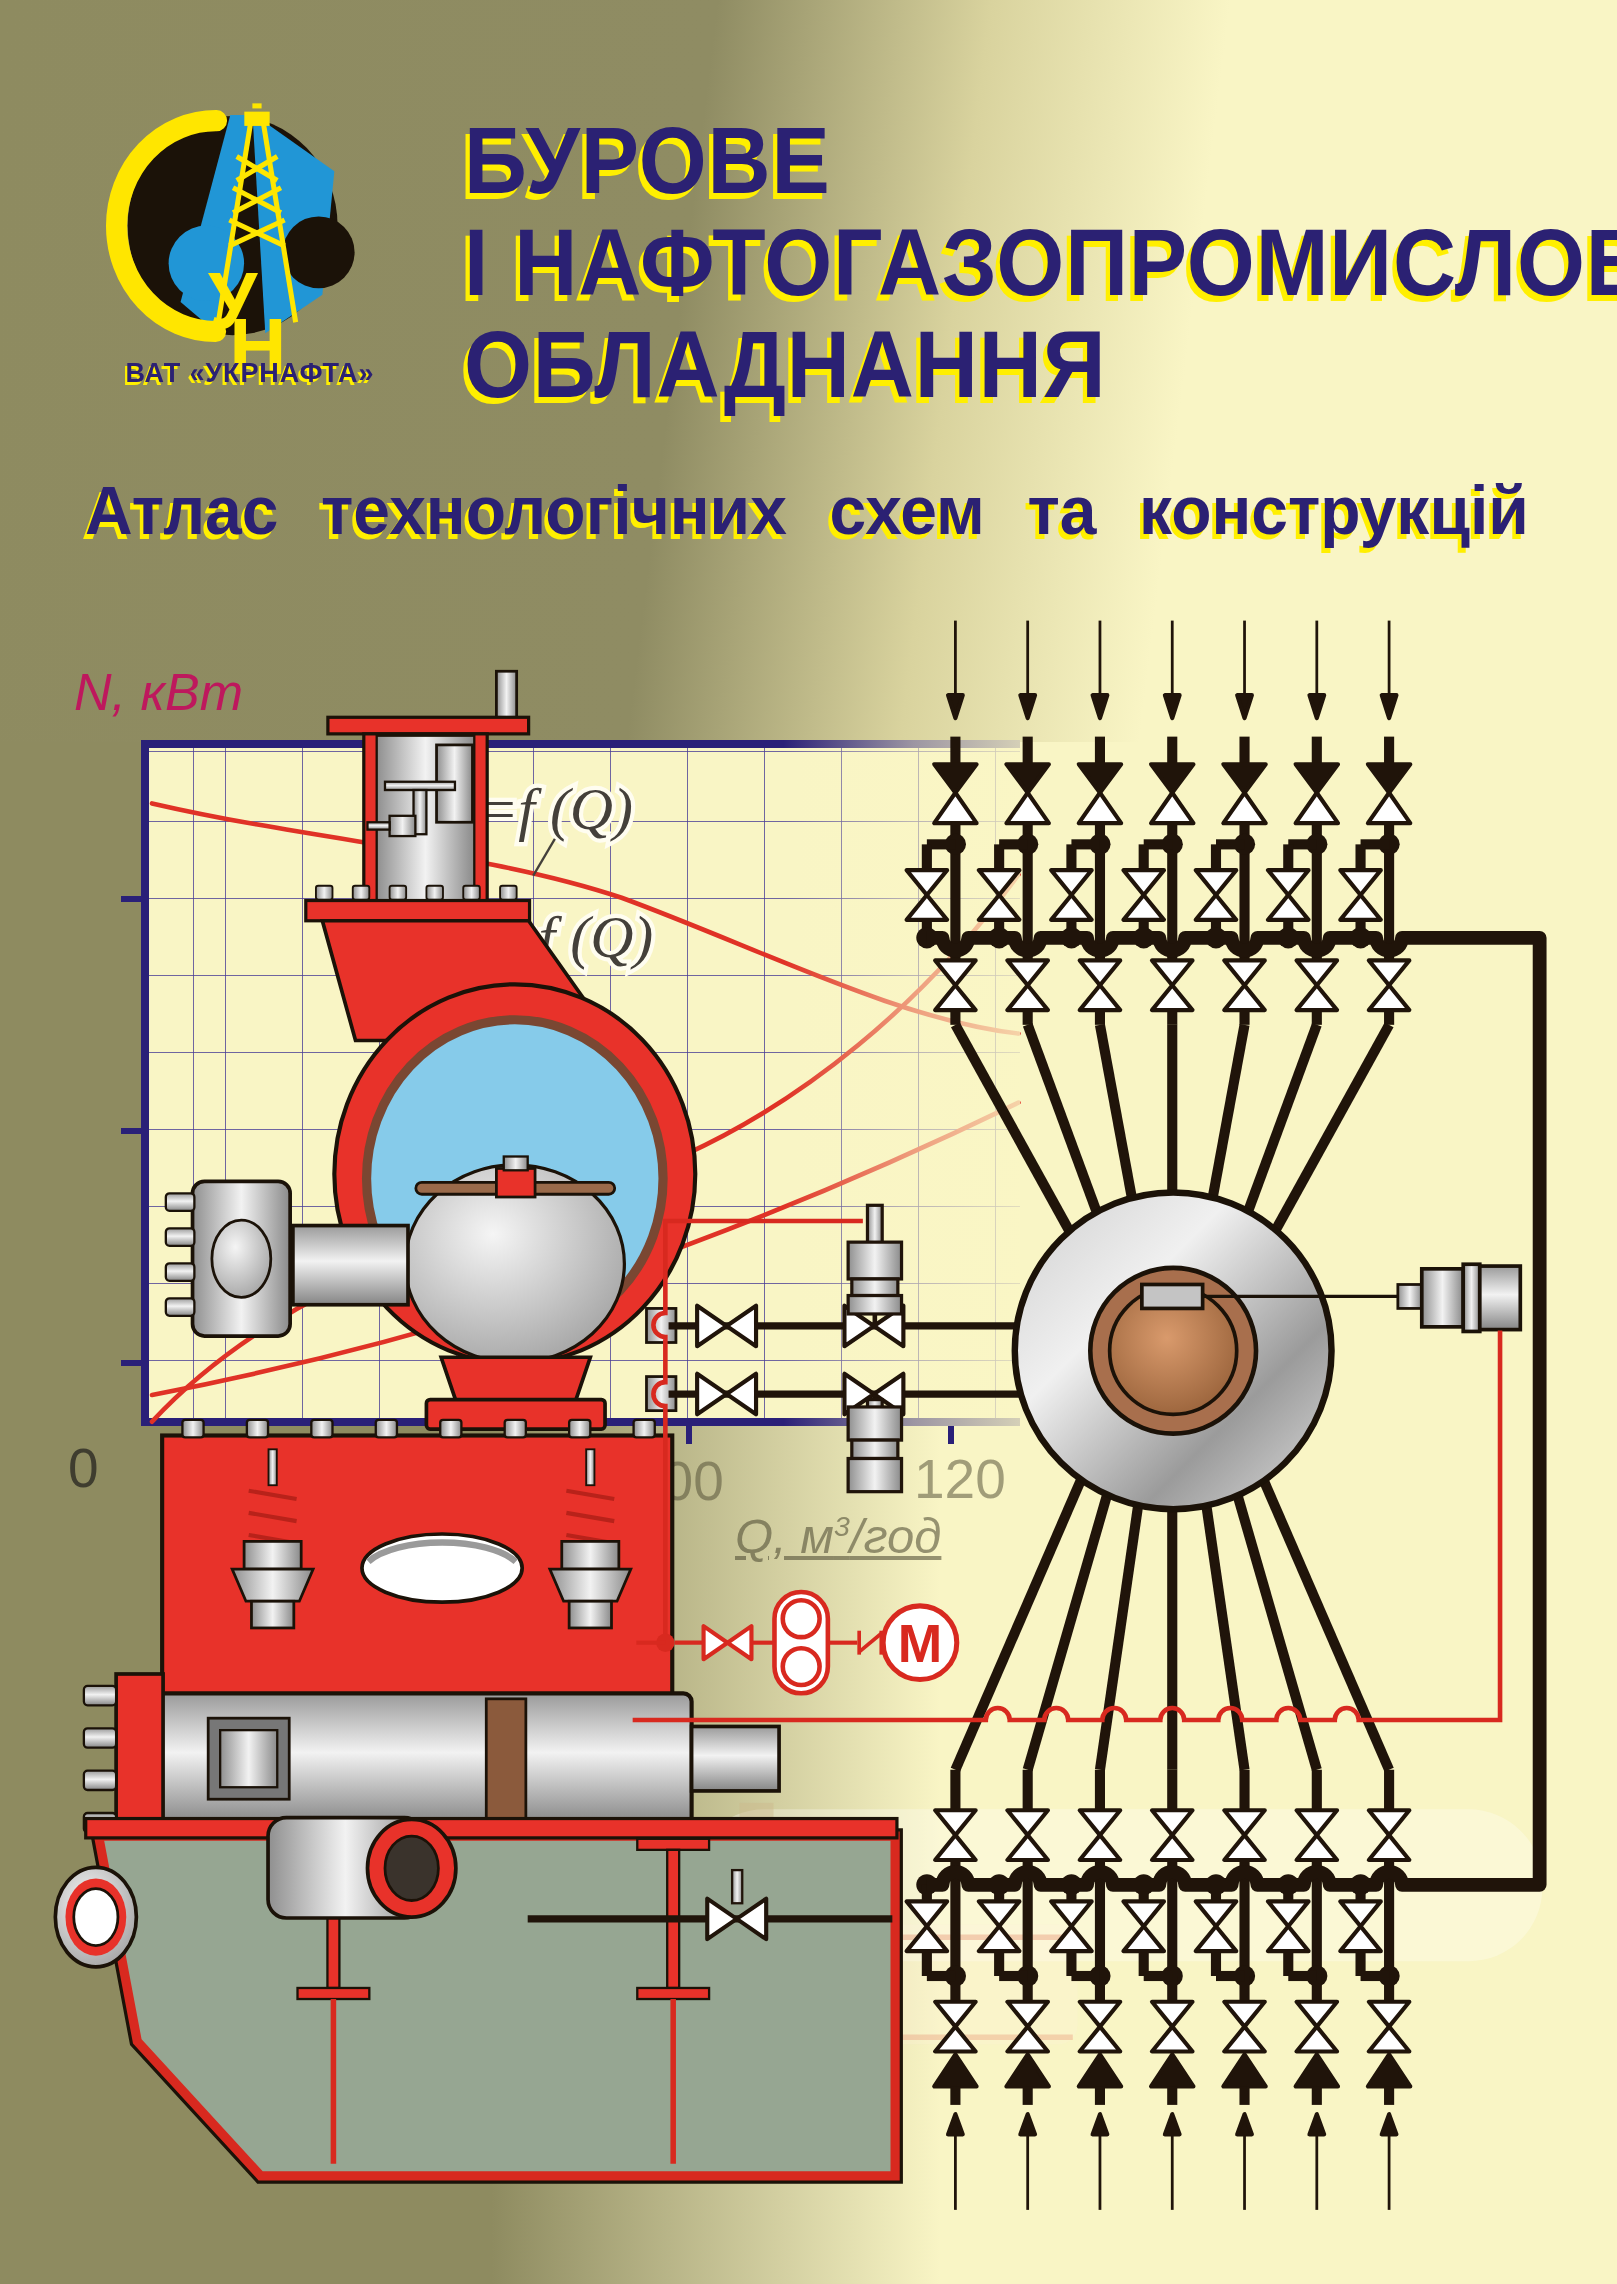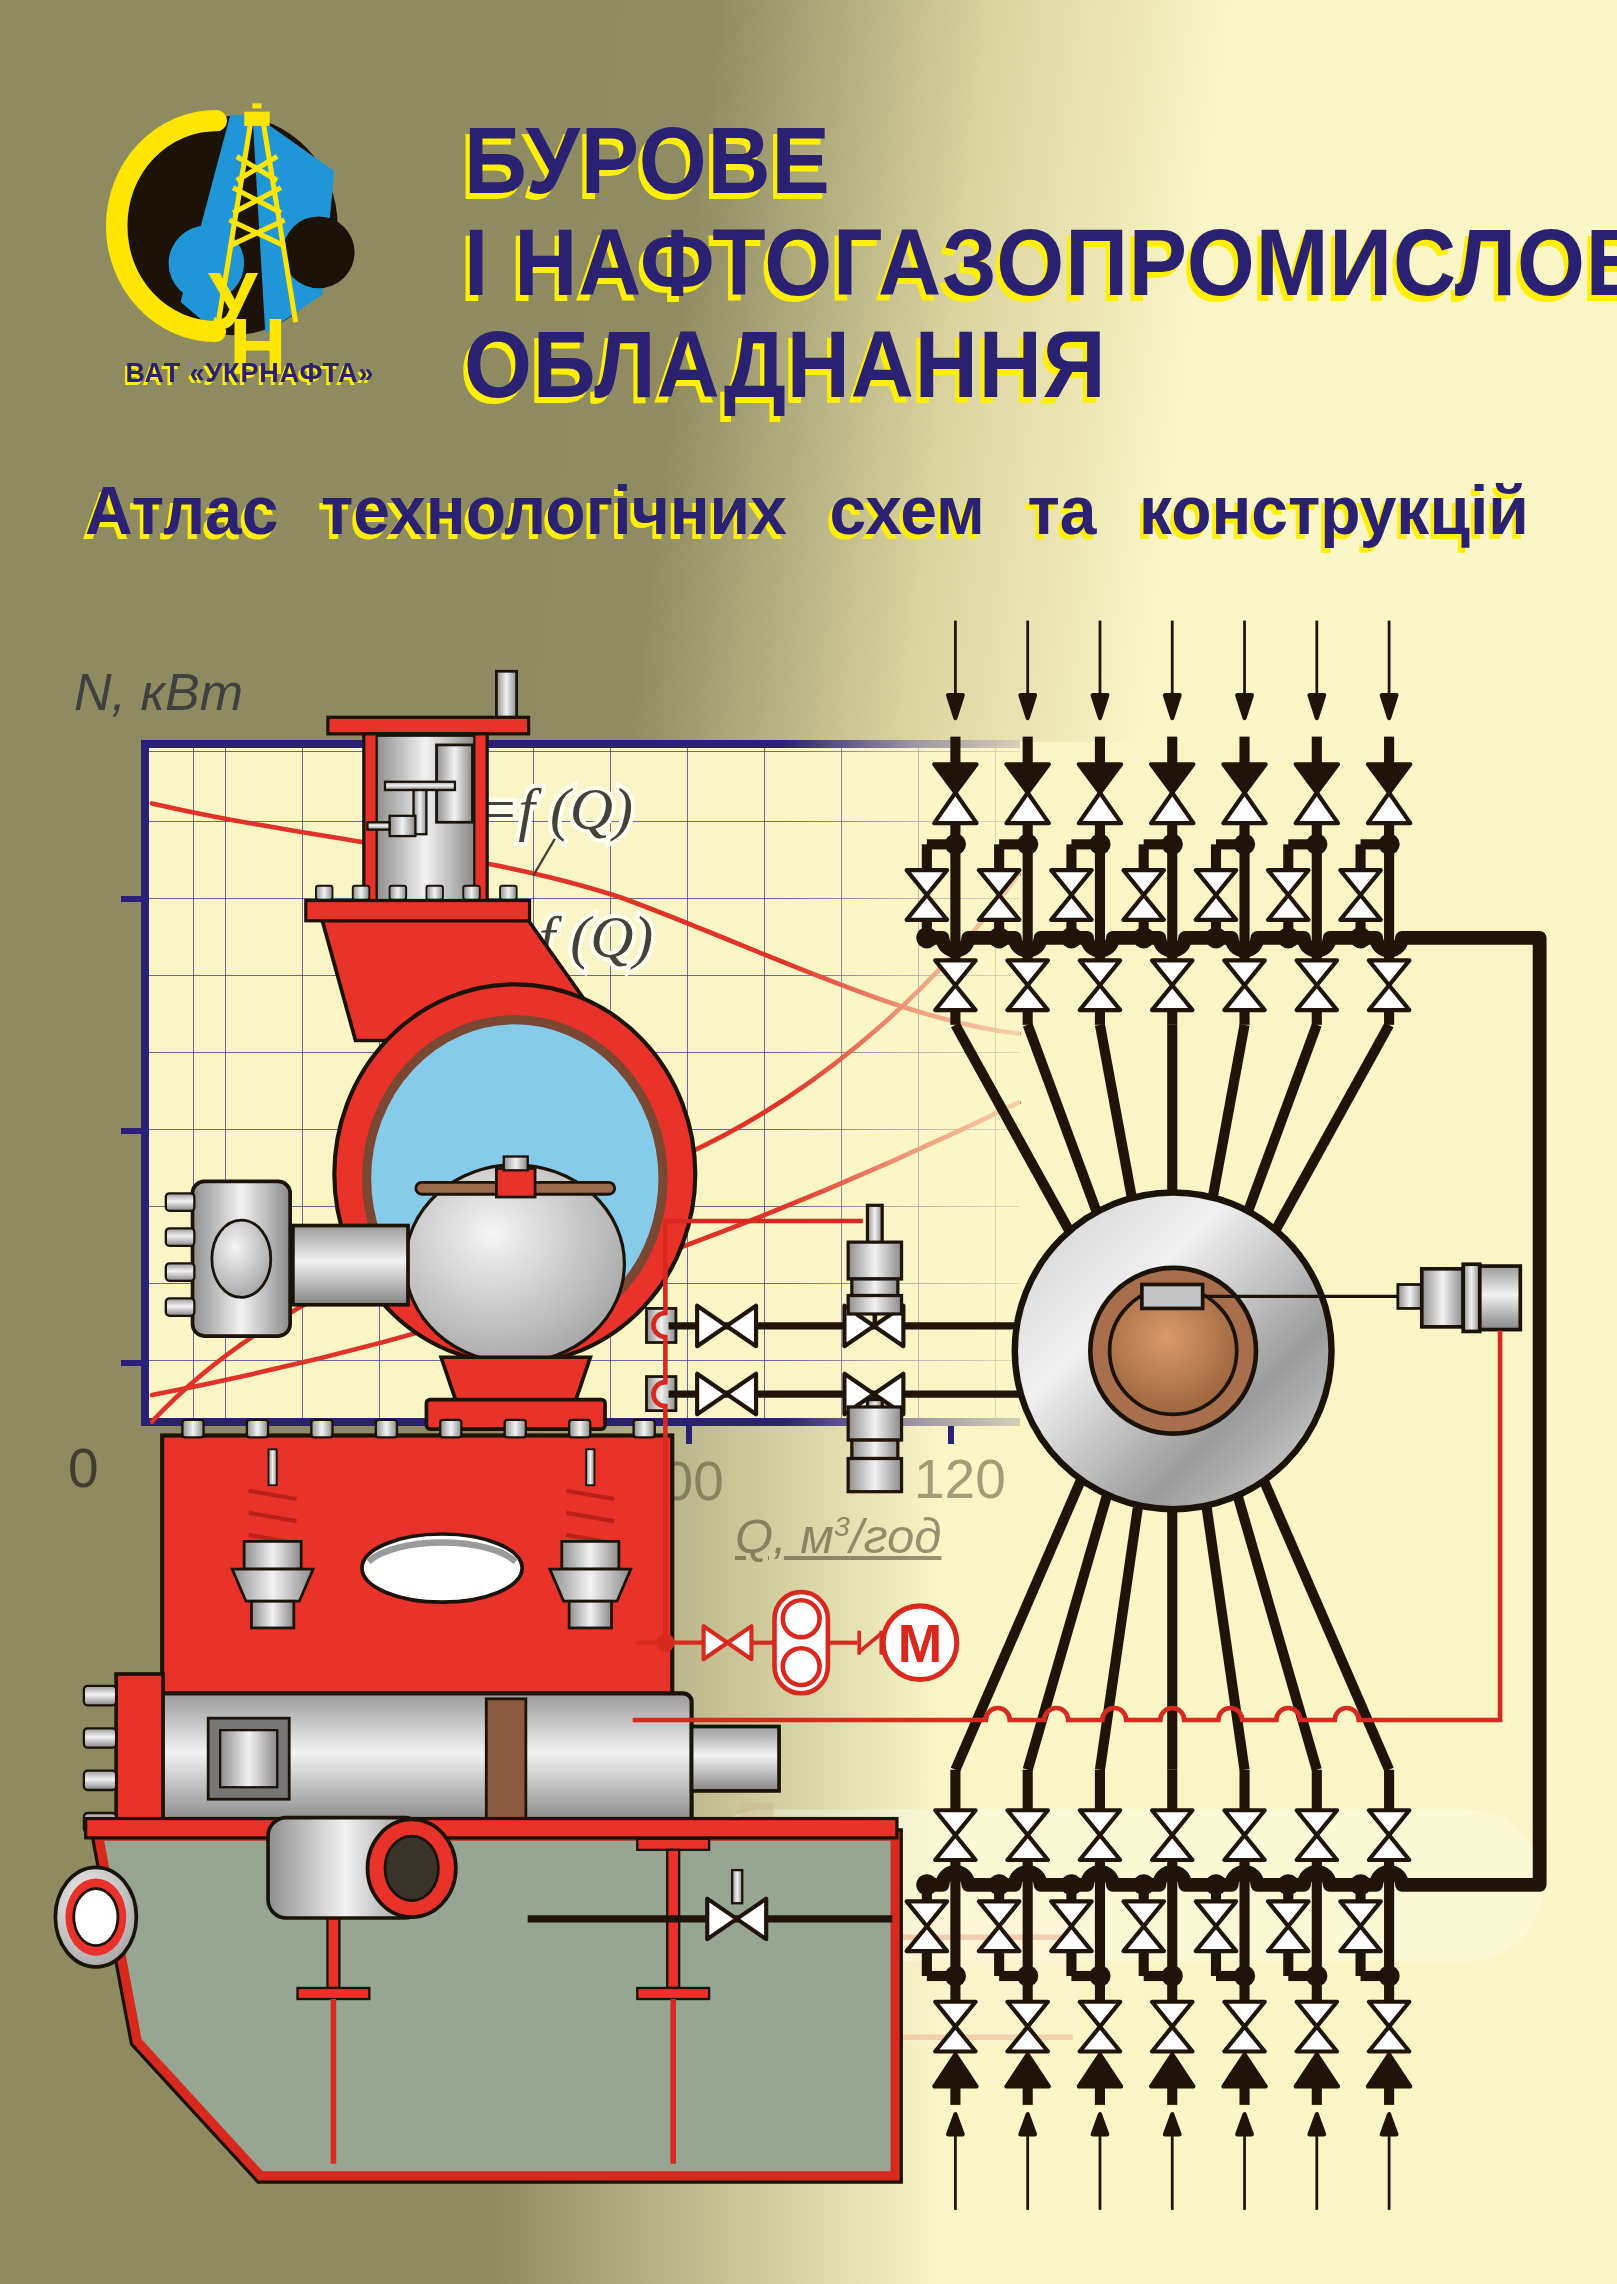--- a/index.html
+++ b/index.html
@@ -14,21 +14,21 @@
     background:linear-gradient(to right,#8E8B60 0%,#8E8B60 46%,rgba(142,139,96,0) 88%);}
   
   #grid{left:141px;top:740px;width:879px;height:686px;
     background-image:
       repeating-linear-gradient(to right,rgba(72,60,150,.78) 0 1.4px,transparent 1.4px 77px),
       repeating-linear-gradient(to bottom,rgba(72,60,150,.78) 0 1.4px,transparent 1.4px 77px);
     background-position:84px 81px;}
   .navy{background:#2A2078;}
   #fade{left:783px;top:740px;width:237px;height:686px;
     background:linear-gradient(to right,rgba(250,246,197,0),rgba(250,246,197,.55) 55%,rgba(250,246,197,.82));}
-  .lbl{position:absolute;color:#404040;white-space:nowrap;}
+  .lbl{position:absolute;color:#be185d;white-space:nowrap;}
   #n-label{left:74px;top:662px;font-size:52px;font-style:italic;}
   #zero-label{left:68px;top:1436px;font-size:55px;color:#3F3D2F;}
   .tick-label{font-size:55px;color:rgba(80,76,52,.52);}
   #q-label{left:735px;top:1508px;font-size:49px;font-style:italic;color:rgba(80,76,52,.58);text-decoration:underline;}
   #q-label sup{font-size:28.5px;}
   
   .title-line{position:absolute;left:464px;color:#2B2173;font-weight:bold;font-size:94px;
     letter-spacing:0.9px;transform:scaleX(.93);transform-origin:left top;white-space:nowrap;
     text-shadow:-4.6px 6.4px 0 #FFEF00;}
   #subtitle{position:absolute;left:85px;top:471px;color:#2B2173;font-weight:bold;font-size:68px;

